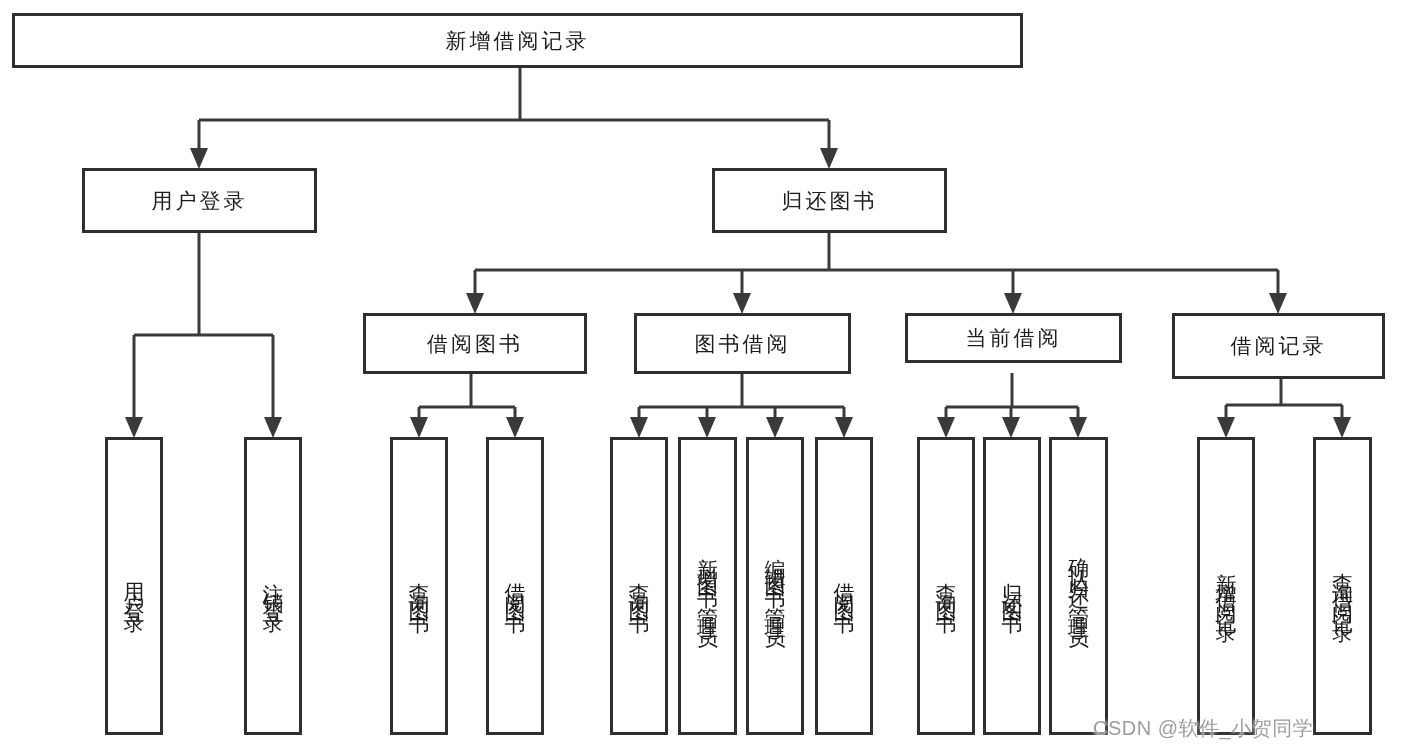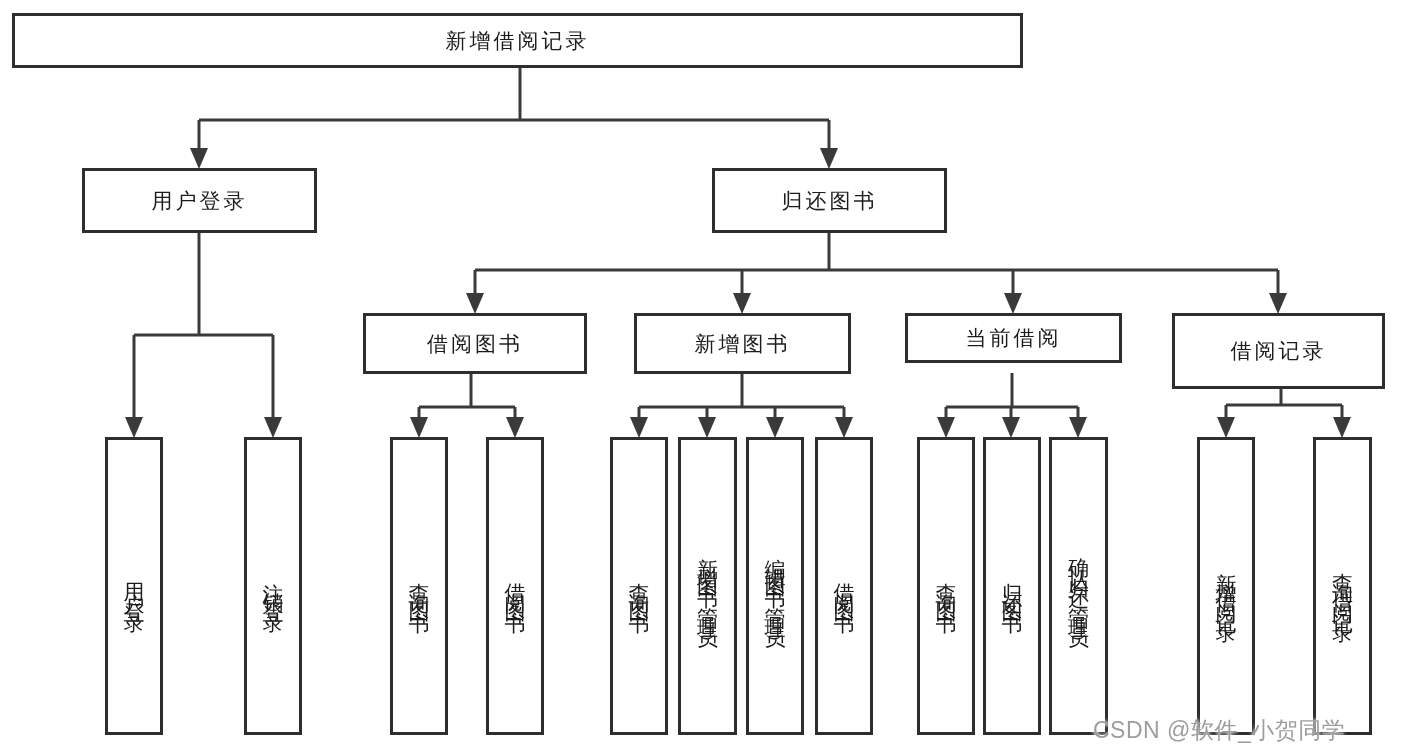--- a/index.html
+++ b/index.html
@@ -16,21 +16,21 @@
   .lbl{
     color:#1c1c1c;font-size:21px;letter-spacing:3px;white-space:nowrap;
   }
   .vbox{top:437px;height:298px;width:58px;}
   .vlbl{
     color:#1c1c1c;font-size:21px;letter-spacing:10px;
     writing-mode:vertical-rl;text-orientation:mixed;white-space:nowrap;
   }
   #watermark{
     position:absolute;left:1093px;top:715px;z-index:3;
-    font-size:23px;color:#9d9d9d;letter-spacing:0.5px;white-space:nowrap;
+    font-size:20px;color:#9d9d9d;letter-spacing:0.5px;white-space:nowrap;
     text-shadow:0 0 3px #fff,0 0 5px #fff;
   }
 </style>
 </head>
 <body>
 
 <div id="stage">
 
   <svg id="connectors" width="1405" height="747" viewBox="0 0 1405 747">
       <line x1="520" y1="68" x2="520" y2="120" stroke="#3a3a3a" stroke-width="3"></line>
@@ -95,26 +95,26 @@
     <span class="lbl">用户登录</span>
   </div>
   <div class="hbox" style="left:712px;top:168px;width:235px;height:65px">
     <span class="lbl">归还图书</span>
   </div>
 
   <div class="hbox" style="left:363px;top:313px;width:224px;height:61px">
     <span class="lbl">借阅图书</span>
   </div>
   <div class="hbox" style="left:634px;top:313px;width:217px;height:61px">
-    <span class="lbl">新增图书</span>
+    <span class="lbl">图书借阅</span>
   </div>
   <div class="hbox" style="left:905px;top:313px;width:217px;height:50px">
     <span class="lbl">当前借阅</span>
   </div>
-  <div class="hbox" style="left:1172px;top:313px;width:213px;height:76px">
+  <div class="hbox" style="left:1172px;top:313px;width:213px;height:66px">
     <span class="lbl">借阅记录</span>
   </div>
 
   <div class="vbox" style="left:105px">
     <span class="vlbl">用户登录</span>
   </div>
   <div class="vbox" style="left:244px">
     <span class="vlbl">注销登录</span>
   </div>
 

